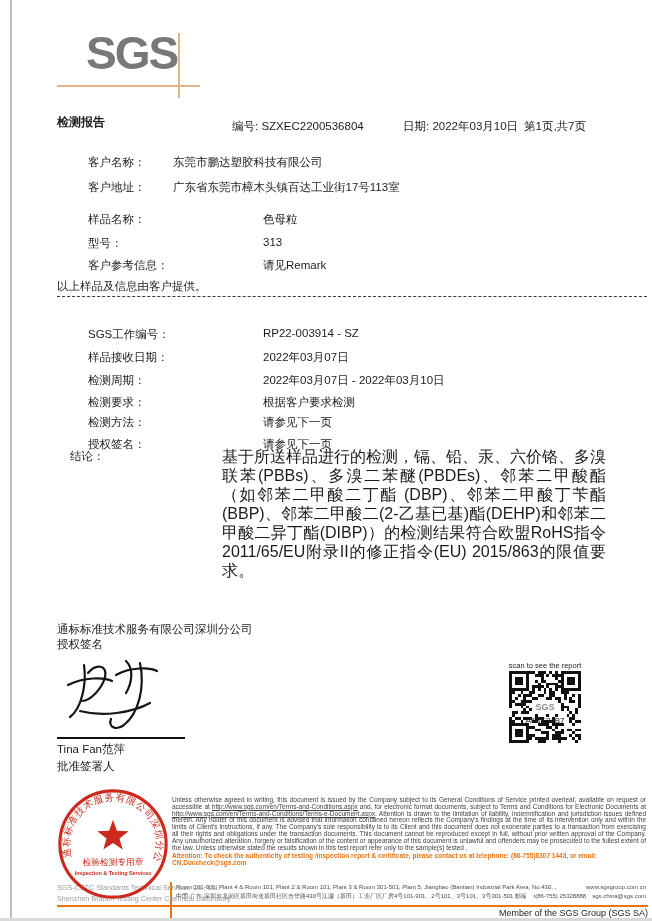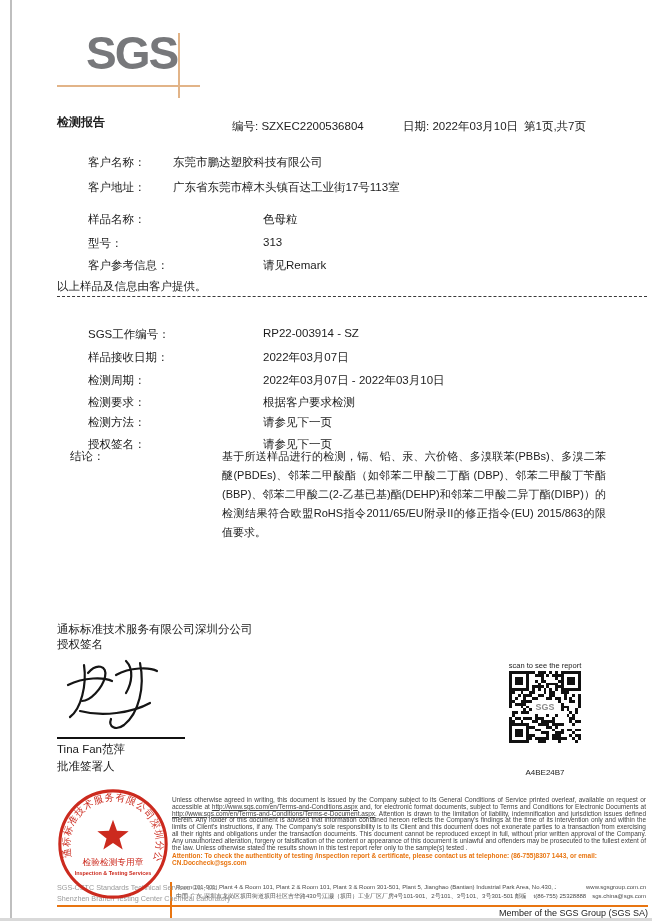--- a/index.html
+++ b/index.html
@@ -19,34 +19,34 @@
   
   .row{position:absolute;left:0;width:652px;font-size:11.5px;}
   .row .rl{position:absolute;left:57px;white-space:nowrap;margin-left:31px;}
   .row .rv{position:absolute;white-space:nowrap;margin-left:35px;}
   .rv.c1{left:138px;}
   .rv.c2{left:228px;text-align:center;}
   .note{position:absolute;left:57px;top:279px;font-size:11.5px;}
   .dashline{position:absolute;left:57px;top:296px;width:590px;border-top:1.5px dashed #3a3a3a;}
 
   .concl-label{position:absolute;left:70px;top:449px;font-size:11.5px;}
-  .concl{position:absolute;left:222px;top:447px;width:384px;font-size:11px;line-height:19px;text-align:justify;}
+  .concl{position:absolute;left:222px;top:447px;width:384px;font-size:16px;line-height:19px;text-align:justify;}
 
   
   .sig-company{position:absolute;left:57px;top:622px;font-size:11.5px;}
   .sig-auth{position:absolute;left:57px;top:637px;font-size:11.5px;}
   .sig-svg{position:absolute;left:60px;top:653px;}
   .sig-line{position:absolute;left:57px;top:737px;width:128px;height:2px;background:#111;}
   .sig-name{position:absolute;left:57px;top:742px;font-size:11.5px;}
   .sig-role{position:absolute;left:57px;top:759px;font-size:11.5px;}
 
   
   .qr-caption{position:absolute;left:495px;top:661px;width:100px;text-align:center;font-size:7.5px;color:#222;}
   .qr-svg{position:absolute;left:509px;top:671px;}
-  .qr-code-text{position:absolute;left:495px;top:768px;width:100px;text-align:center;font-size:8px;color:#222;}
+  .qr-code-text{position:absolute;left:495px;top:716px;width:100px;text-align:center;font-size:8px;color:#222;}
 
   
   .stamp-svg{position:absolute;left:55px;top:786px;z-index:2;}
   .stamp-co{position:absolute;left:57px;top:883px;font-size:7.2px;color:#9a9a9a;z-index:1;white-space:nowrap;}
   .stamp-lab{position:absolute;left:57px;top:894px;font-size:7.2px;color:#9a9a9a;z-index:1;white-space:nowrap;}
 
   .foot-text{position:absolute;left:172px;top:797px;width:474px;}
   .legal{font-size:6.5px;line-height:6.8px;color:#3f3f3f;text-align:justify;}
   .legal .u{text-decoration:underline;}
   .attention{margin-top:2px;font-size:6.5px;line-height:6.8px;color:#e87511;font-weight:bold;}

